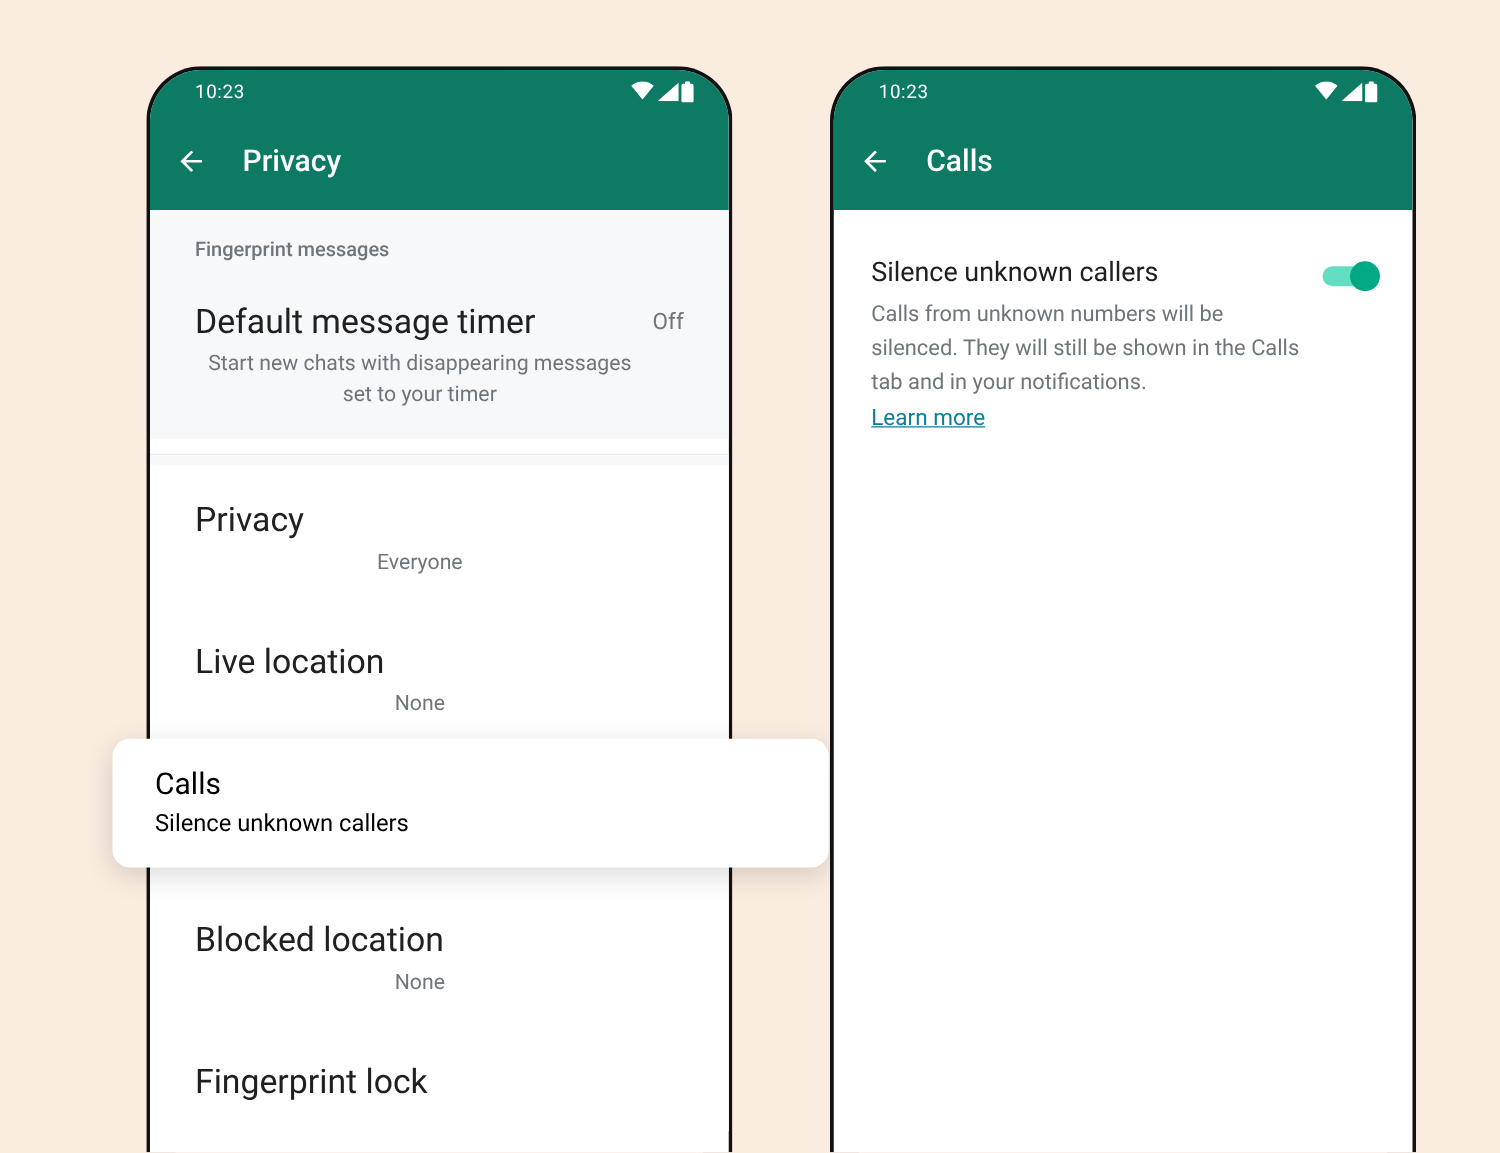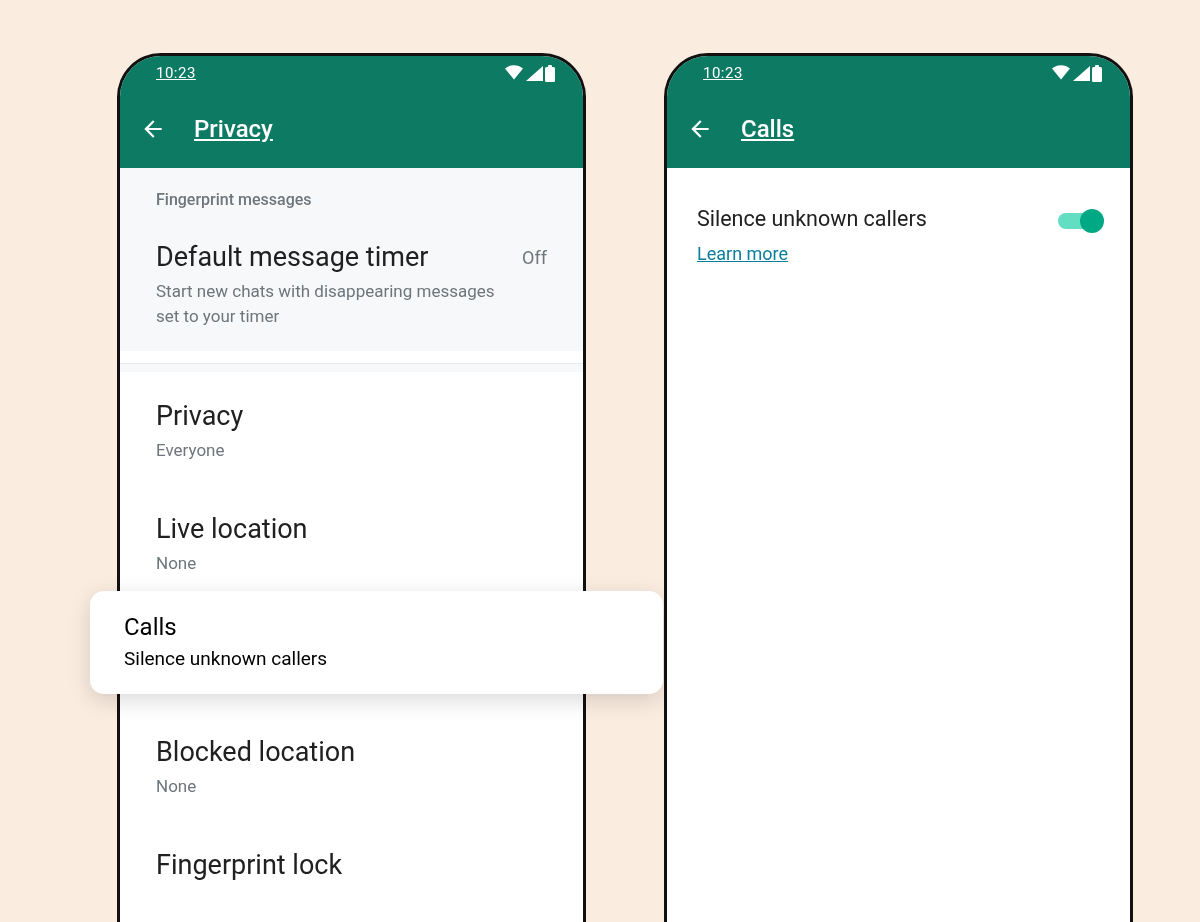--- a/index.html
+++ b/index.html
@@ -38,21 +38,20 @@
     border-bottom:none;
     overflow:hidden;
     box-sizing:border-box;
   }
   .phone.left{ left:117px; top:53px; height:869px;}
   .phone.right{ left:664px; top:53px; height:869px;}
 
   .header{
     background:var(--header);
     color:var(--header-text);
-    text-decoration:underline;
   }
   .statusbar{
     height:34px;
     display:flex;
     align-items:center;
     justify-content:space-between;
     padding:0 28px 0 36px;
     font-size:15px;
     letter-spacing:0.5px;
   }
@@ -110,20 +109,21 @@
     font-size:18px;
     color:var(--subtitle);
     text-align:center;
   }
   .row .item-sub{
     font-size:17px;
     color:var(--subtitle);
     line-height:1.45;
     margin-top:4px;
     max-width:92%;
+    text-align:center;
   }
 
   .divider{
     height:1px;
     background:var(--divider);
     margin:12px 0 0 0;
   }
 
   
   .card{
@@ -282,20 +282,21 @@
               <path fill="#fff" d="M20 11H7.83l5.59-5.59L12 4l-8 8 8 8 1.41-1.41L7.83 13H20z"></path>
             </svg>
         </div>
         <div class="title">Calls</div>
       </div>
     </div>
 
     <div class="calls-row">
       <div class="calls-text">
         <div class="calls-title">Silence unknown callers</div>
+        <div class="calls-desc">Calls from unknown numbers will be silenced. They will still be shown in the Calls tab and in your notifications.</div>
         <a class="calls-link" href="#">Learn more</a>
       </div>
       <div class="toggle">
         <div class="track"></div>
         <div class="thumb"></div>
       </div>
     </div>
 
   </div>
 

